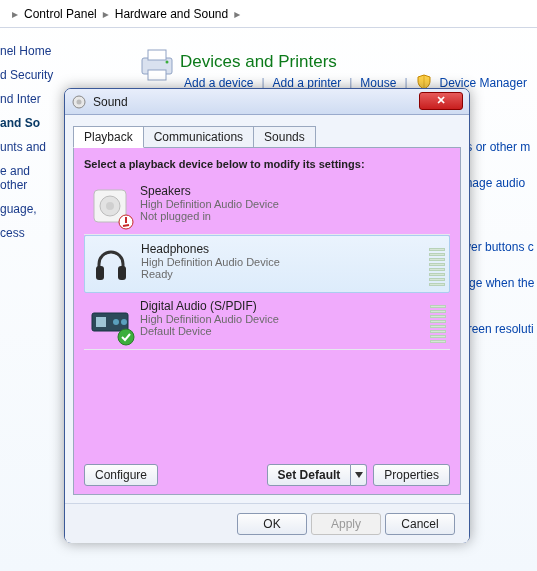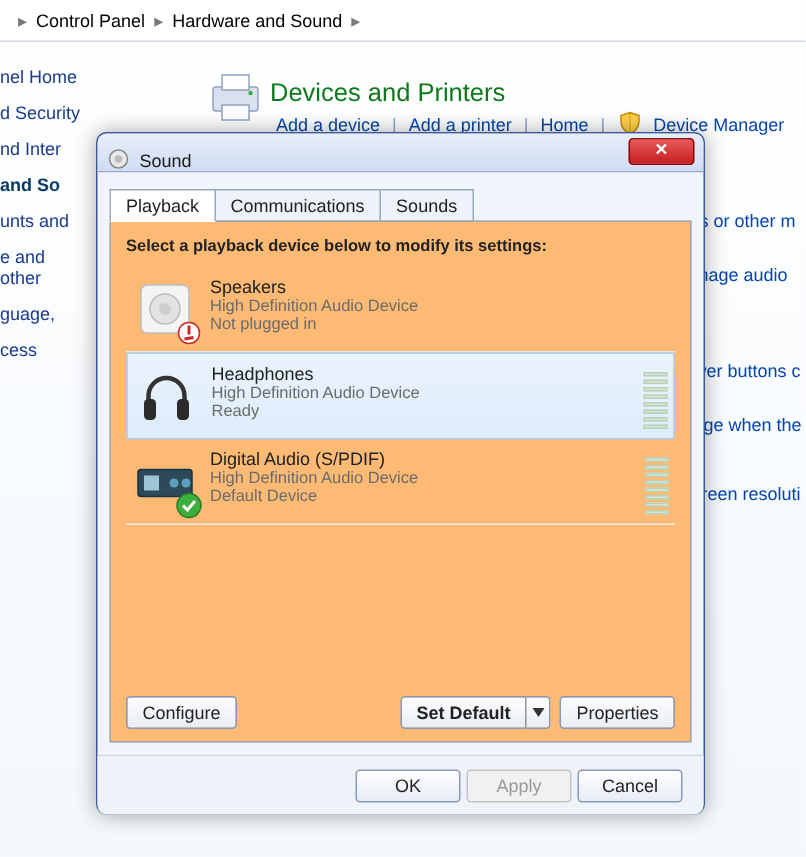--- a/index.html
+++ b/index.html
@@ -14,28 +14,28 @@
   .main { position:absolute; top:40px; left:130px; right:0; }
   .main h2 { color:#0c7a1a; font-size:17px; font-weight:400; margin:12px 0 2px 50px;}
   .printer-icon { position:absolute; top:44px; left:136px; width:42px; height:42px; }
   .links-row { margin-left:54px; display:flex; gap:8px; align-items:flex-end; }
   .links-row a, .links-row span.link { color:#0645ad; cursor:pointer; }
   .links-row .sep { color:#8aa0c8;}
   .side-links { position:absolute;  right:0; top:118px; width:88px; color:#0645ad;}
   .side-links div { margin:22px 0; white-space: normal;}
   
   .dialog { position:absolute; top:88px; left:64px; width:406px; height:455px; background:#f0f4fb; border:1px solid #3b5998; border-radius:7px; box-shadow: 0 0 14px rgba(0,0,0,.35); }
-  .titlebar { height:26px; background:linear-gradient(#e8eefb,#cfdcf2); border-bottom:1px solid #99aacc; border-radius:6px 6px 0 0; display:flex; align-items:flex-end; padding:0 6px; position:relative;}
+  .titlebar { height:26px; background:linear-gradient(#e8eefb,#cfdcf2); border-bottom:1px solid #99aacc; border-radius:6px 6px 0 0; display:flex; align-items:center; padding:0 6px; position:relative;}
   .titlebar .ticon { width:16px; height:16px; margin-right:6px;}
   .titlebar .ttxt { font-size:12px; color:#1a1a1a;}
   .closebtn { position:absolute; right:6px; top:3px; width:44px; height:18px; border-radius:3px; background:linear-gradient(#e65a5a,#c81e1e); border:1px solid #8b0000; color:#fff; text-align:center; font-weight:bold; line-height:15px; font-size:11px;}
   .tabstrip { margin:10px 8px 0 8px; display:flex; }
   .tab { padding:3px 10px; border:1px solid #9aa8bf; background:#eef2f9; position:relative; top:1px; margin-right:-1px; color:#222; cursor:pointer;}
   .tab.active { background:#fff; border-bottom:1px solid #fff; z-index:2;}
-  .tabbody { margin:0 8px 8px 8px; border:1px solid #9aa8bf; background:#fdba74; height:348px; padding:10px 10px 8px 10px; position:relative;}
+  .tabbody { margin:0 8px 8px 8px; border:1px solid #9aa8bf; background:#f0abfc; height:348px; padding:10px 10px 8px 10px; position:relative;}
   .instruction { font-size:11px; font-weight:700; color:#222; margin-bottom:8px;}
   .devlist { border:0; }
   .dev { display:flex; align-items:flex-start; padding:6px 4px; border-bottom:1px solid #e6e9ef; position:relative;}
   .dev.selected { background:linear-gradient(#eaf3fd,#ddecfb); border:1px solid #aacdf0; border-radius:2px;}
   .devicon { width:44px; height:44px; margin-right:8px; flex:none; position:relative;}
   .devtxt { flex:1; }
   .devtxt .t1 { font-size:12px; color:#222;}
   .devtxt .t2 { font-size:11px; color:#6b6b6b;}
   .meter { width:16px; height:44px; margin-left:6px; display:flex; flex-direction:column-reverse; gap:2px;}
   .meter i { display:block; width:100%; height:3px; background:#d6e6d6; border:1px solid #b8d2b8;}
@@ -81,21 +81,21 @@
       <circle cx="31" cy="18" r="1.5" fill="#3cae3c"></circle>
     </svg>
 
   <div class="main">
     <h2>Devices and Printers</h2>
     <div class="links-row">
       <span class="link">Add a device</span>
       <span class="sep">|</span>
       <span class="link">Add a printer</span>
       <span class="sep">|</span>
-      <span class="link">Home</span>
+      <span class="link">Mouse</span>
       <span class="sep">|</span>
       <svg width="16" height="16" viewBox="0 0 16 16">
           <path d="M8 1l6 2v4c0 4-3 7-6 8-3-1-6-4-6-8V3z" fill="#ffd24a" stroke="#c88a00"></path>
           <path d="M8 1v14" stroke="#c88a00" opacity=".5"></path>
         </svg>
       <span class="link">Device Manager</span>
     </div>
   </div>
 
   <div class="side-links">

